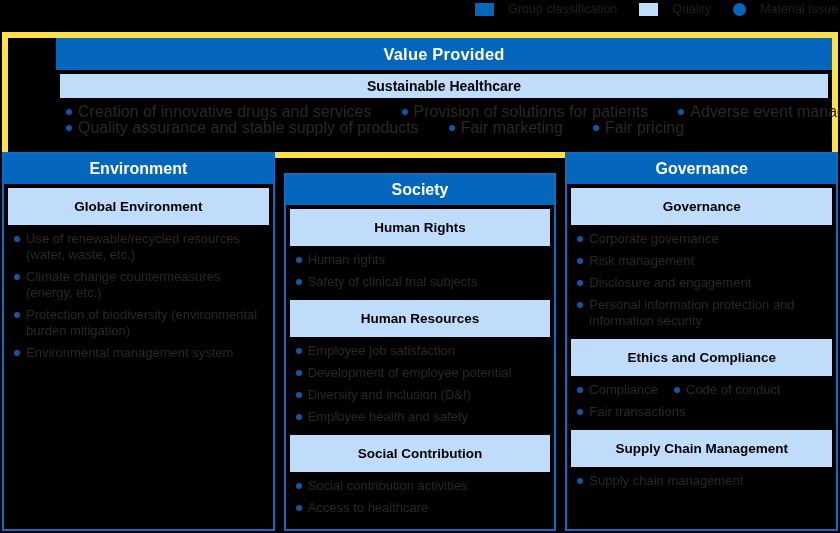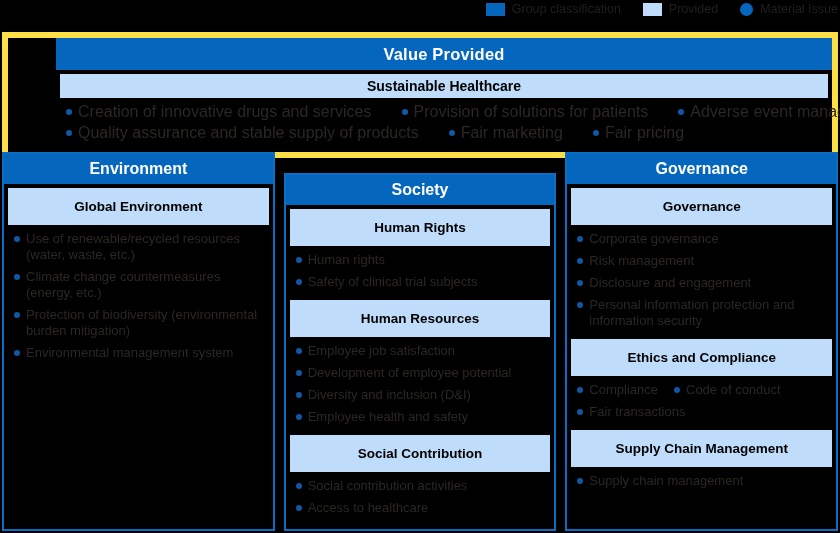--- a/index.html
+++ b/index.html
@@ -10,21 +10,21 @@
     overflow:hidden;
   }
   .page{position:relative;width:840px;height:533px;}
 
   
   .legend{
     position:absolute;left:0;top:0;width:840px;height:18px;
     display:flex;justify-content:flex-end;align-items:center;
     gap:22px;padding-right:2px;box-sizing:border-box;
   }
-  .legend-item{display:flex;align-items:center;gap:7px;}
+  .legend-item{display:flex;align-items:center;gap:14px;}
   .legend-swatch{width:19px;height:13px;display:block;}
   .legend-dot{width:13px;height:13px;border-radius:50%;display:block;}
   .legend-label{
     font-size:12.5px;color:#231f20;white-space:nowrap;letter-spacing:0px;
   }
 
   
   .value-block{
     position:absolute;left:2px;top:32px;width:836px;height:126px;
     border:6px solid #fde047;box-sizing:border-box;background:#000;padding-left:48px;
@@ -38,21 +38,21 @@
   }
   .subbar{
     background:#bfdcfb;height:24px;
     display:flex;align-items:center;justify-content:center;
   }
   .subbar span{color:#000000;font-size:14px;font-weight:bold;}
   .value-sub{margin:4px 4px 0 4px;}
 
   .value-rows{padding:6px 10px 0 10px;}
   .vrow{display:flex;align-items:flex-start;flex-wrap:nowrap;}
-  .vrow + .vrow{margin-top:5px;}
+  .vrow + .vrow{}
   .vitem{
     display:flex;align-items:flex-start;gap:6px;
     font-size:16px;color:#2d2723;white-space:nowrap;line-height:16px;
   }
   .vitem + .vitem{margin-left:30px;}
   .bullet{
     width:6px;height:6px;border-radius:50%;background:#1157a5;
     flex:0 0 auto;margin-top:5px;
   }
 
@@ -92,21 +92,21 @@
 
 <div class="page">
 
   <div class="legend">
       <div class="legend-item">
         <span class="legend-swatch" style="background: rgb(4, 102, 189);"></span>
         <span class="legend-label">Group classification</span>
       </div>
       <div class="legend-item">
         <span class="legend-swatch" style="background: rgb(191, 220, 251);"></span>
-        <span class="legend-label">Provided</span>
+        <span class="legend-label">Quality</span>
       </div>
       <div class="legend-item">
         <span class="legend-dot" style="background: rgb(4, 102, 189);"></span>
         <span class="legend-label">Material Issue</span>
       </div>
     </div>
 
   <div class="value-block">
     <div class="value-header">
       <span>Value Provided</span>

